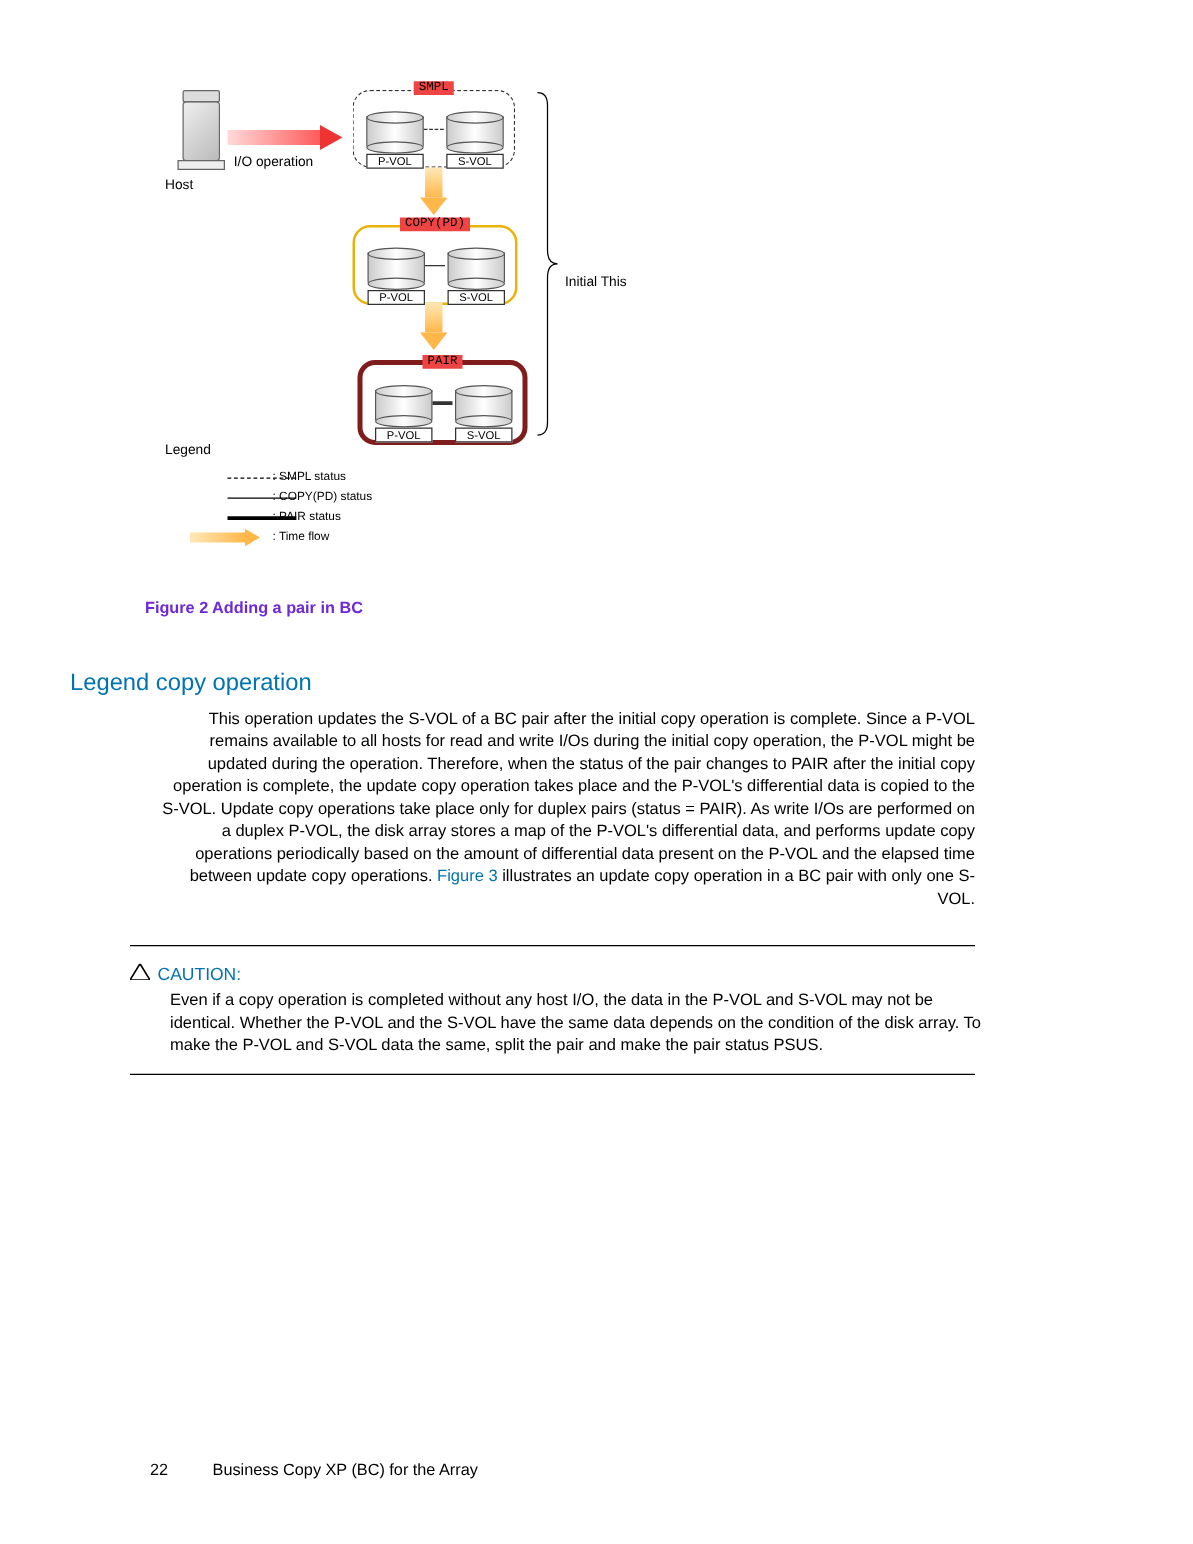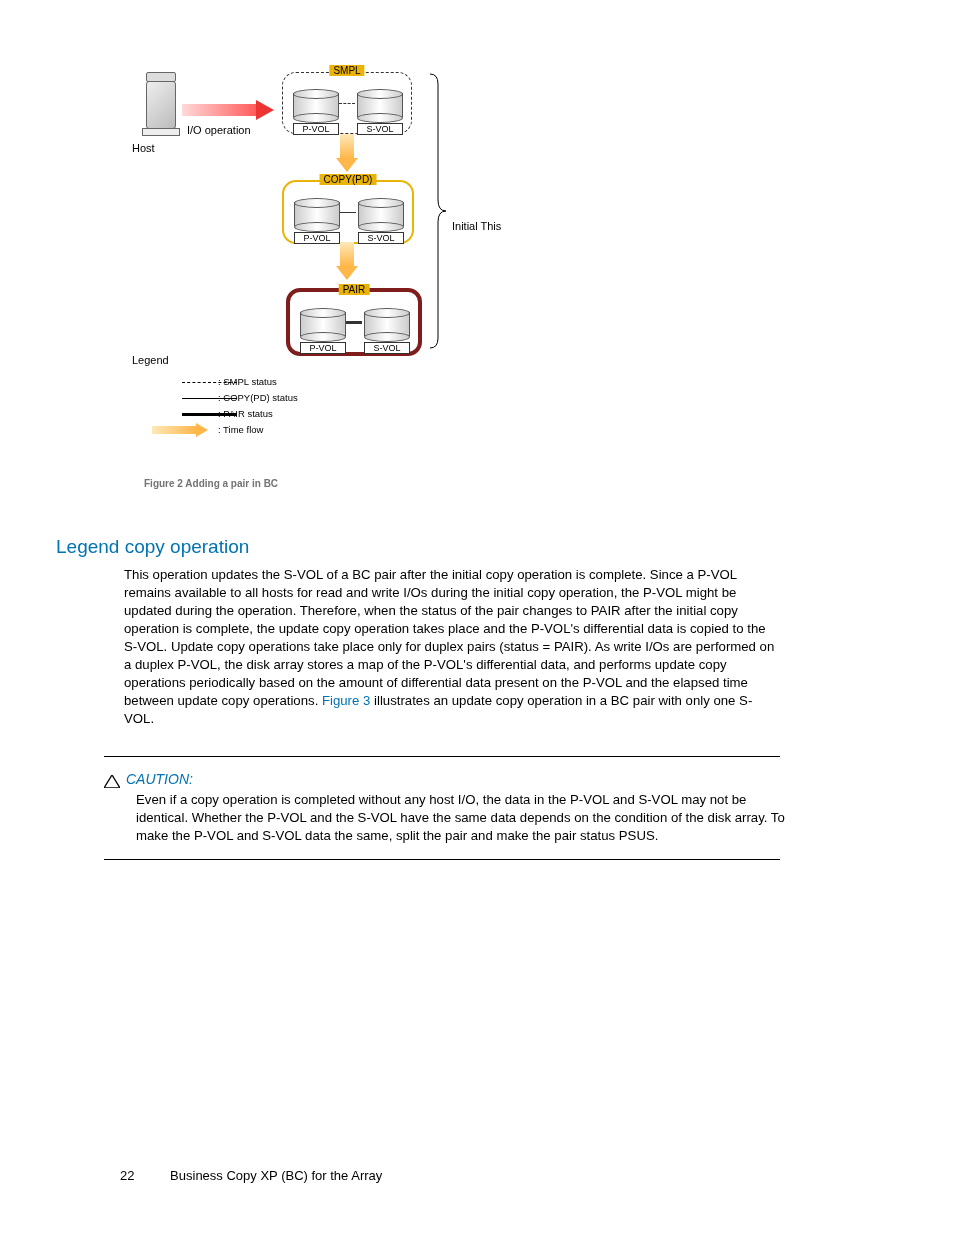--- a/index.html
+++ b/index.html
@@ -105,23 +105,24 @@
     height: 60px;
     border: 1px solid #000;
     border-radius: 14px;
     background: #fff;
   }
   .state-title {
     position: absolute;
     top: -8px;
     left: 50%;
     transform: translateX(-50%);
-    background: #eab308;
+    background: #ef4444;
     padding: 0 4px;
     font-size: 10px;
+    font-family: Liberation Mono, monospace;
   }
   .cyl {
     position: absolute;
     width: 64px;
     height: 32px;
     top: 16px;
   }
   .cyl-body {
     width: 44px;
     height: 24px;
@@ -238,69 +239,68 @@
   .legend-txt { padding-left: 6px; }
   .ls-dash { border-top: 1px dashed #000; position:absolute; top:7px; width:55px; }
   .ls-thin { border-top: 1px solid #000; position:absolute; top:7px; width:55px; }
   .ls-thick { border-top: 3px solid #000; position:absolute; top:6px; width:55px; }
   .ls-flow-shaft { position:absolute; top:3px; left:0; width:44px; height:8px; background:linear-gradient(90deg,#ffe8b8,#ffb74a); }
   .ls-flow-head { position:absolute; top:0; left:44px; width:0;height:0;border-top:7px solid transparent;border-bottom:7px solid transparent;border-left:12px solid #ffb74a; }
 
   
   .figure-caption {
     position: absolute;
-    left: 144px;
+    left: 116px;
     top: 478px;
-    font-size: 10px;
+    font-size: 13px;
     font-weight: bold;
-    color: #737373;
+    color: #6d28d9;
   }
 
   
   .section-heading {
     position: absolute;
     left: 56px;
     top: 536px;
     font-size: 19px;
     color: #0073b1;
     font-weight: normal;
   }
 
   
   .body-para {
     position: absolute;
     left: 124px;
     top: 566px;
     width: 656px;
     font-size: 13.2px;
     line-height: 18px;
-    text-align: left;
+    text-align: right;
   }
   .link { color: #0073b1; }
 
   
   .caution-block {
     position: absolute;
     left: 104px;
     top: 756px;
     width: 676px;
   }
   .caution-rule-top {
     border-top: 1px solid #000;
     margin-bottom: 14px;
   }
   .caution-rule-bot {
     border-top: 1px solid #000;
     margin-top: 14px;
   }
   .caution-head {
     display: flex;
-    align-items: flex-end;
+    align-items: flex-start;
     margin-left: 0px;
-    font-style: italic;
   }
   .caution-label {
     color: #0073b1;
     font-size: 14px;
     margin-left: 6px;
   }
   .caution-text {
     margin-left: 32px;
     margin-top: 4px;
     width: 656px;

